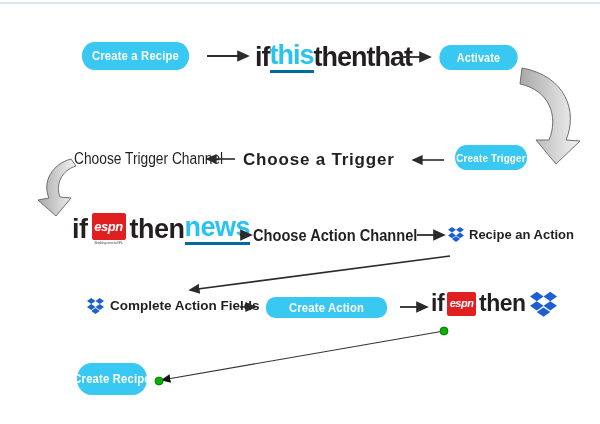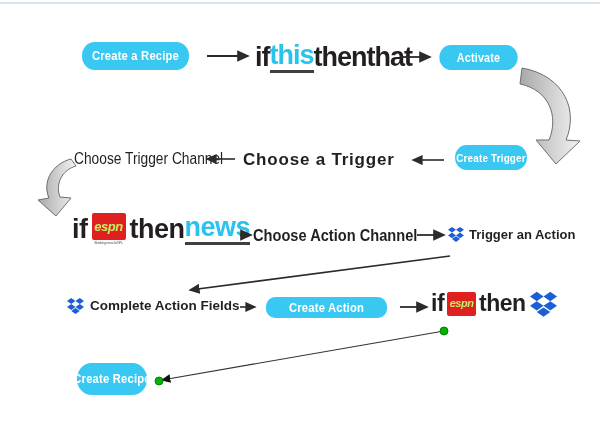--- a/index.html
+++ b/index.html
@@ -58,32 +58,32 @@
     display: flex;
     align-items: center;
     white-space: nowrap;
     color: #231f20;
     font-weight: bold;
     line-height: 1;
     text-align: center;
   }
   .lockup .cy {
     color: #29c3ee;
-    border-bottom: 3px solid #404040;
+    border-bottom: 3px solid #0369a1;
     padding-bottom: 1px;
   }
   .espn {
     display: inline-flex;
     flex-direction: column;
     align-items: center;
     margin: 0 4px;
   }
   .espn .mark {
     background: #e02020;
-    color: #bef264;
+    color: #ffffff;
     font-weight: bold;
     font-style: italic;
     display: flex;
     align-items: center;
     justify-content: center;
     border-radius: 2px;
     letter-spacing: -0.5px;
   }
   .espn .cap {
     color: #8a8a8a;
@@ -150,24 +150,24 @@
   <div class="lockup" style="left:448px; top:226px; font-size:13px; font-weight:bold;">
     <span class="dbx" style="margin-right:5px;">
       <svg width="16" height="16" viewBox="0 0 32 32" aria-hidden="true">
         <polygon points="8,2 0,7.6 8,13.2 16,7.6" fill="#1b5ed6"></polygon>
         <polygon points="24,2 16,7.6 24,13.2 32,7.6" fill="#1b5ed6"></polygon>
         <polygon points="0,18.8 8,13.2 16,18.8 8,24.4" fill="#1b5ed6"></polygon>
         <polygon points="16,18.8 24,13.2 32,18.8 24,24.4" fill="#1b5ed6"></polygon>
         <polygon points="8,26.2 16,20.6 24,26.2 16,31.8" fill="#1b5ed6"></polygon>
       </svg>
     </span>
-    <span>Trigger an Action</span>
-  </div>
-
-  <div class="lockup" style="left:67px; top:297px; font-size:13.5px; font-weight:bold;">
+    <span>Recipe an Action</span>
+  </div>
+
+  <div class="lockup" style="left:87px; top:297px; font-size:13.5px; font-weight:bold;">
     <span class="dbx" style="margin-right:6px;">
       <svg width="17" height="17" viewBox="0 0 32 32" aria-hidden="true">
         <polygon points="8,2 0,7.6 8,13.2 16,7.6" fill="#1b5ed6"></polygon>
         <polygon points="24,2 16,7.6 24,13.2 32,7.6" fill="#1b5ed6"></polygon>
         <polygon points="0,18.8 8,13.2 16,18.8 8,24.4" fill="#1b5ed6"></polygon>
         <polygon points="16,18.8 24,13.2 32,18.8 24,24.4" fill="#1b5ed6"></polygon>
         <polygon points="8,26.2 16,20.6 24,26.2 16,31.8" fill="#1b5ed6"></polygon>
       </svg>
     </span>
     <span>Complete Action Fields</span>

